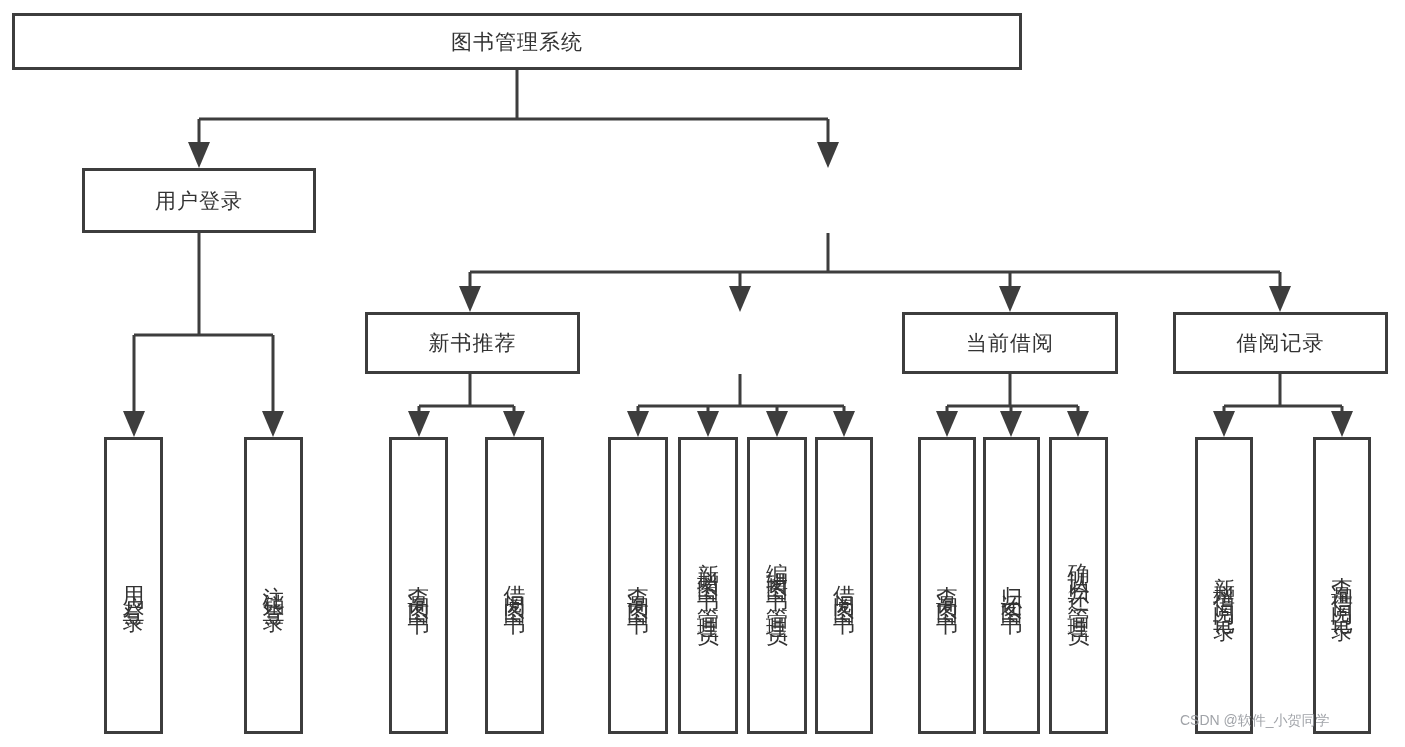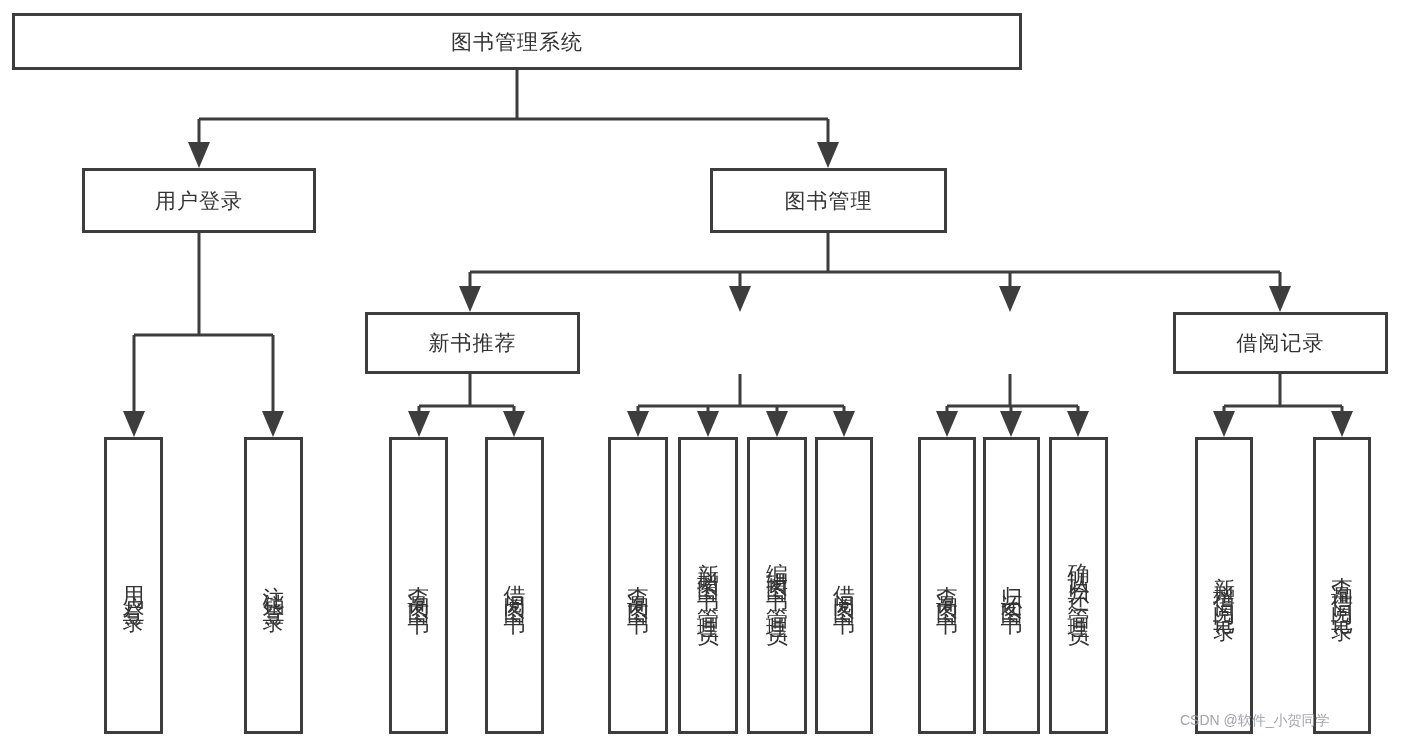--- a/index.html
+++ b/index.html
@@ -114,26 +114,26 @@
     </g>
   </svg>
 
   <div class="node" style="left:12px; top:13px; width:1010px; height:57px;">
     <span class="label">图书管理系统</span>
   </div>
 
   <div class="node" style="left:82px; top:168px; width:234px; height:65px;">
     <span class="label">用户登录</span>
   </div>
-  <div class="node" style="left:710px; top:168px; width:237px; height:65px;">
-    <span class="label">图书管理</span>
-  </div>
 
   <div class="node" style="left:365px; top:312px; width:215px; height:62px;">
     <span class="label">新书推荐</span>
+  </div>
+  <div class="node" style="left:902px; top:312px; width:216px; height:62px;">
+    <span class="label">当前借阅</span>
   </div>
   <div class="node" style="left:1173px; top:312px; width:215px; height:62px;">
     <span class="label">借阅记录</span>
   </div>
 
   <div class="vnode" style="left:104px; width:59px;">
     <span class="vlabel">用户登录</span>
   </div>
   <div class="vnode" style="left:244px; width:59px;">
     <span class="vlabel">注销登录</span>

